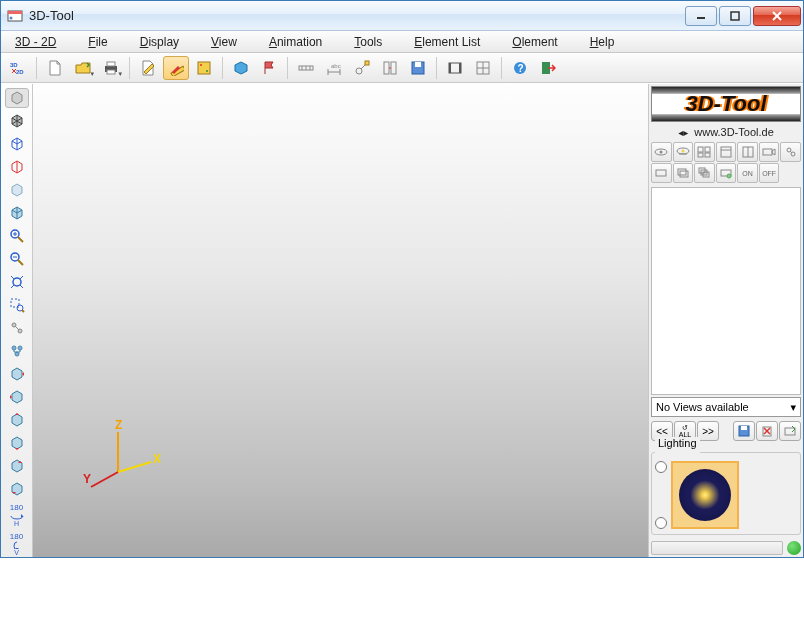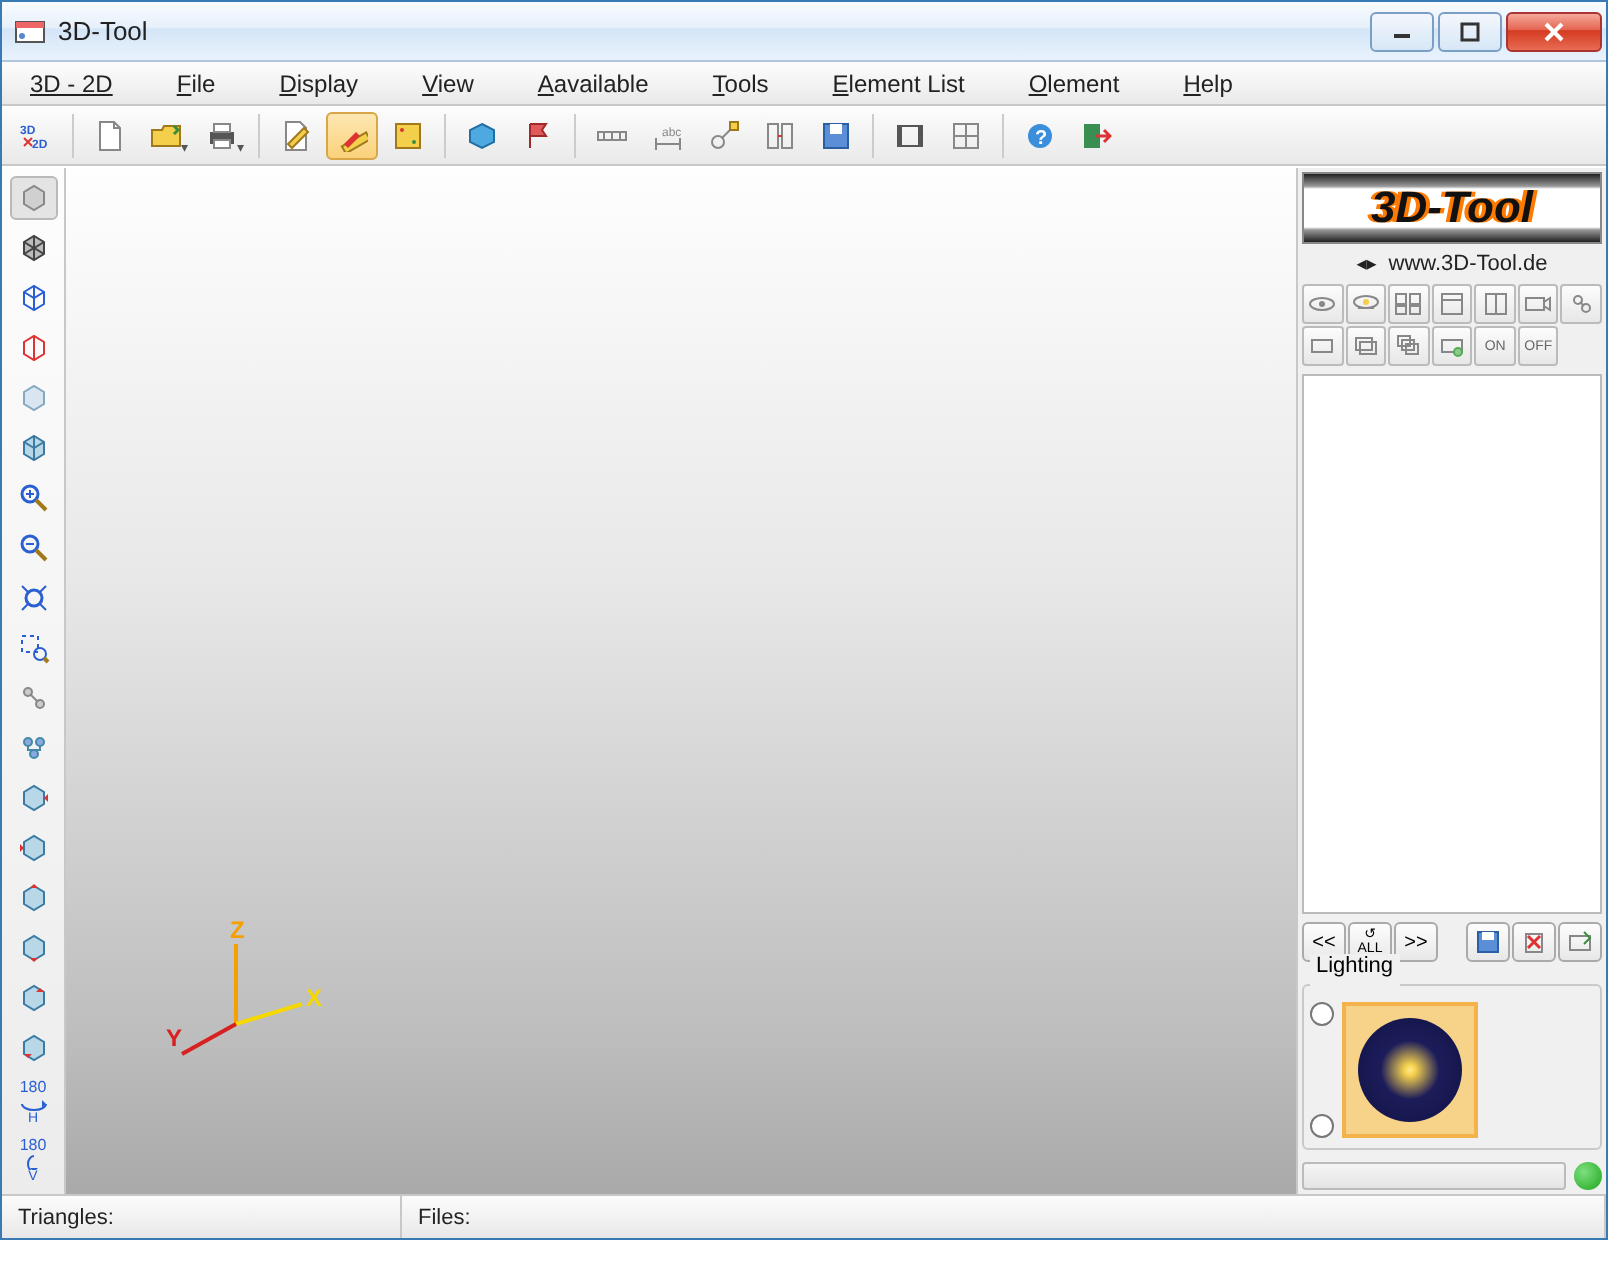--- a/index.html
+++ b/index.html
@@ -4,21 +4,21 @@
 <style>
 * { box-sizing: border-box; margin: 0; padding: 0; }
 body {
   font-family: "Segoe UI", Tahoma, sans-serif;
   font-size: 12px;
   background: #fff;
   overflow: hidden;
   user-select: none;
 }
 .window {
-  width: 804px; height: 620px;
+  width: 804px; height: 558px;
   border: 1px solid #3a7ab4;
   display: flex; flex-direction: column;
   background: #f0f0f0;
 }
 .titlebar {
   height: 30px;
   background: linear-gradient(to bottom, #f8fbff 0%, #e6f0fa 45%, #d3e5f7 46%, #e9f3fd 100%);
   border-bottom: 1px solid #b0c4de;
   display: flex; align-items: center;
   padding: 0 2px 0 6px;
@@ -141,21 +141,21 @@
           </svg>
         </div>
     </div>
   </div>
 
   <div class="menubar">
     <span class="menu-item"><u>3D - 2D</u></span>
     <span class="menu-item"><u>F</u><span>ile</span></span>
     <span class="menu-item"><u>D</u><span>isplay</span></span>
     <span class="menu-item"><u>V</u><span>iew</span></span>
-    <span class="menu-item"><u>A</u><span>available</span></span>
+    <span class="menu-item"><u>A</u><span>nimation</span></span>
     <span class="menu-item"><u>T</u><span>ools</span></span>
     <span class="menu-item"><u>E</u><span>lement List</span></span>
     <span class="menu-item"><u>O</u><span>lement</span></span>
     <span class="menu-item"><u>H</u><span>elp</span></span>
   </div>
 
   <div class="toolbar-top">
     <div class="tb-btn">
         <svg class="svgi" viewBox="0 0 16 16">
           <text x="0" y="7" font-size="6" fill="#2a5fd1" font-weight="bold">3D</text>
@@ -515,20 +515,24 @@
             <span>ON</span>
           </div>
         <div class="ig-btn" style="font-size:7px;">
             <span>OFF</span>
           </div>
         <div class="ig-btn" style="visibility:hidden;"></div>
       </div>
 
       <div class="list-area"></div>
 
+      <div class="custom-views-select">
+        <span>No Views available</span>
+        <span>▾</span>
+      </div>
       <div class="cv-btn-row">
         <div class="cv-btn">&lt;&lt;</div>
         <div class="cv-btn" style="font-size:7px;flex-direction:column;line-height:7px;">
             <span>↺</span>
             <span>ALL</span>
           </div>
         <div class="cv-btn">&gt;&gt;</div>
         <div style="flex:1"></div>
         <div class="cv-btn">
             <svg width="12" height="12">
@@ -564,22 +568,14 @@
         </div>
       </fieldset>
 
       <div class="progress-row">
         <div class="progress"></div>
         <div class="status-dot"></div>
       </div>
     </div>
   </div>
 
-  <div class="statusbar">
-    <div class="status-cell tri">
-        <span>Triangles:</span>
-      </div>
-    <div class="status-cell files">
-        <span>Files:</span>
-      </div>
-  </div>
 
 </div>
 
 </body></html>

